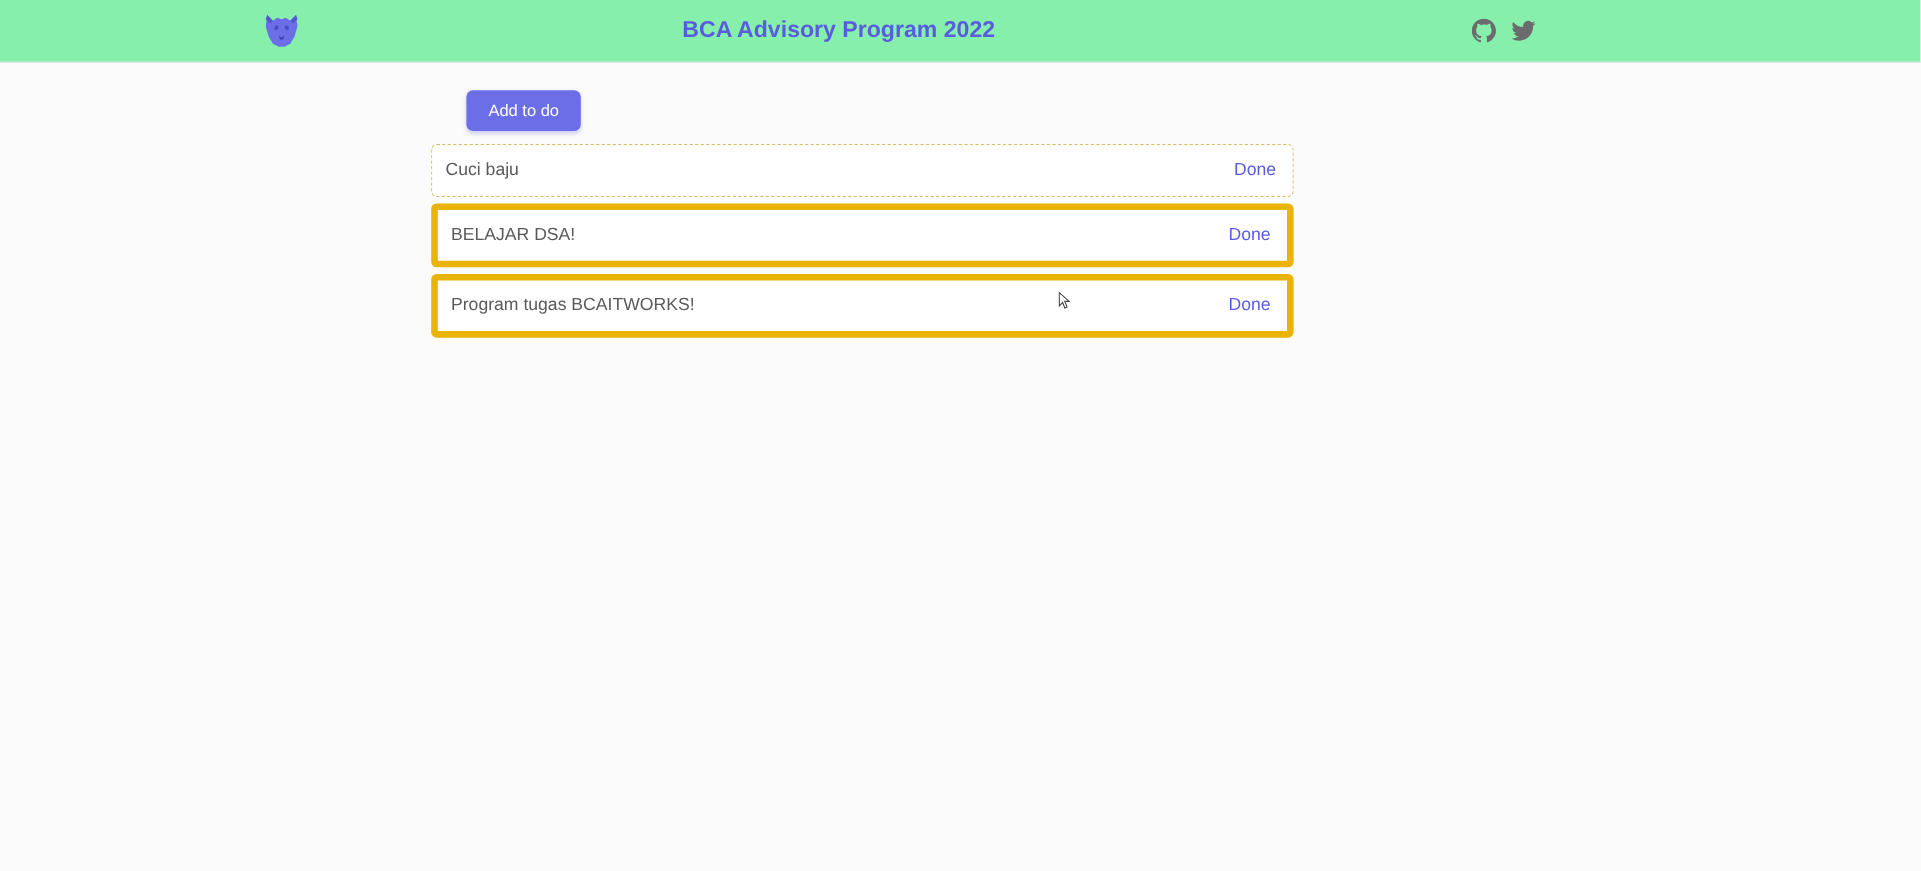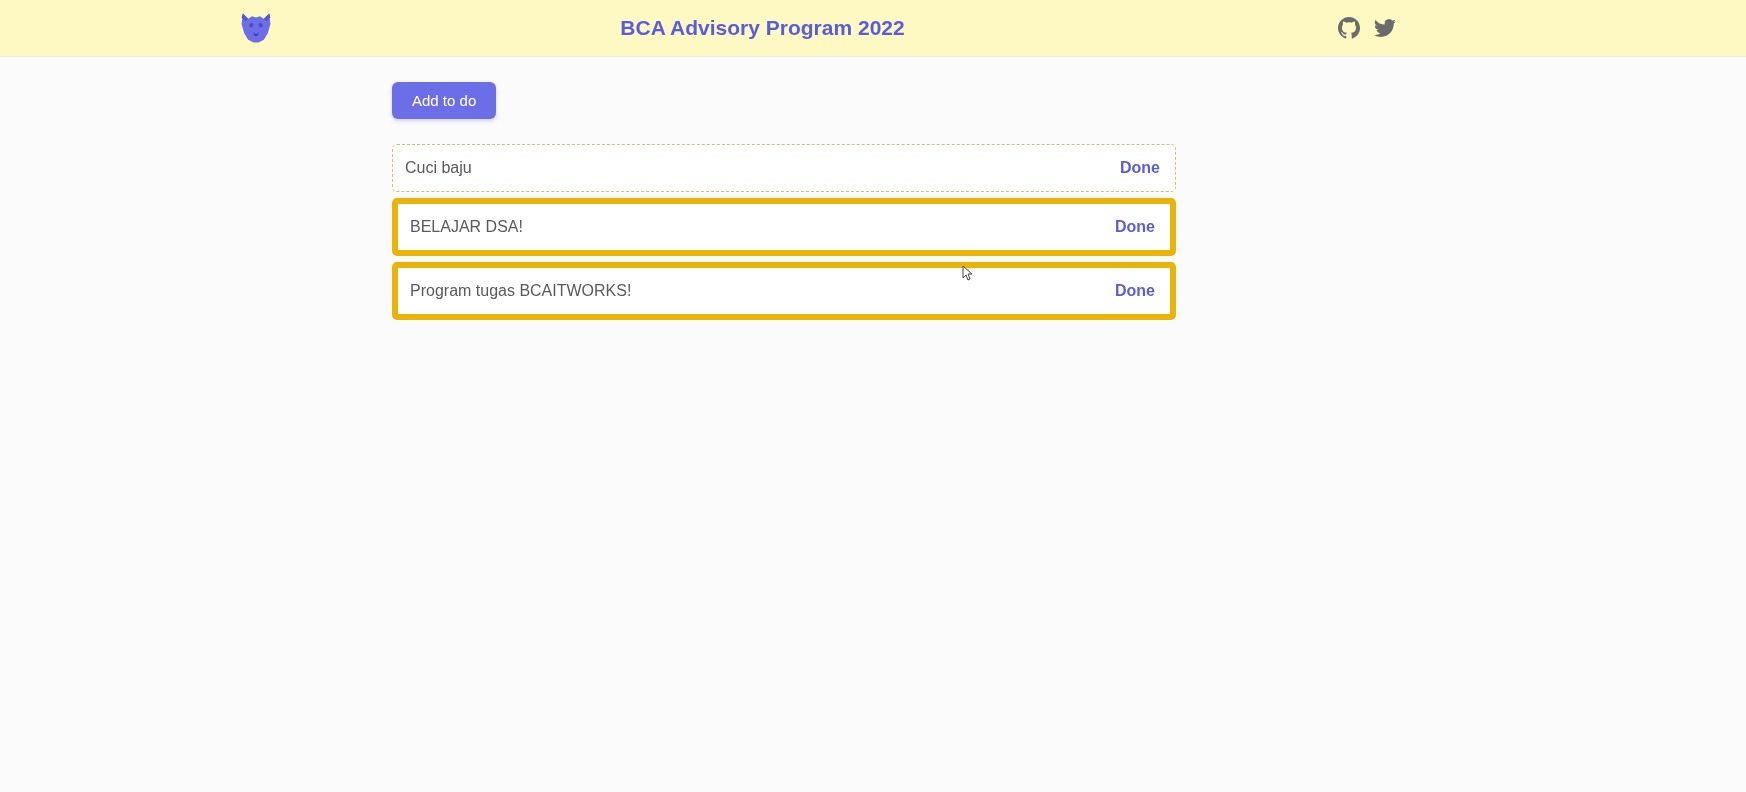--- a/index.html
+++ b/index.html
@@ -13,21 +13,21 @@
       width: 1746px;
       height: 792px;
     }
     .header {
       display: flex;
       align-items: center;
       justify-content: space-between;
       padding: 0 60px;
       height: 57px;
       border-bottom: 1px solid #e8e8e8;
-      background: #fef9c3;
+      background: #86efac;
     }
     .header-left {
       display: flex;
       align-items: center;
       flex: 1;
     }
     .logo {
       margin-left: 175px;
       width: 42px;
       height: 42px;
@@ -77,47 +77,47 @@
     .add-button {
       background: #6c6ee8;
       color: #ffffff;
       border: none;
       border-radius: 6px;
       padding: 10px 20px;
       font-size: 15px;
       font-weight: 500;
       cursor: pointer;
       box-shadow: 0 2px 4px rgba(108, 110, 232, 0.3);
+      margin-left: 32px;
     }
     .todo-list {
       margin-top: 12px;
       display: flex;
       flex-direction: column;
       gap: 6px;
     }
     .todo-item {
       display: flex;
       justify-content: space-between;
       align-items: center;
       background: #ffffff;
       border: 6px solid #eab308;
       border-radius: 5px;
       padding: 14px 15px 14px 12px;
     }
     .todo-item.highlight {
       border: 1px dashed #d4c06a;
-      margin-top: 13px;
     }
     .todo-text {
       font-size: 16px;
       color: #5a5a5a;
     }
     .done-link {
       color: #5a5ce0;
-      font-weight: 700;
+      font-weight: 400;
       font-size: 16px;
       cursor: pointer;
       text-decoration: none;
     }
     .cursor {
       position: absolute;
       left: 962px;
       top: 265px;
       width: 12px;
       height: 16px;

